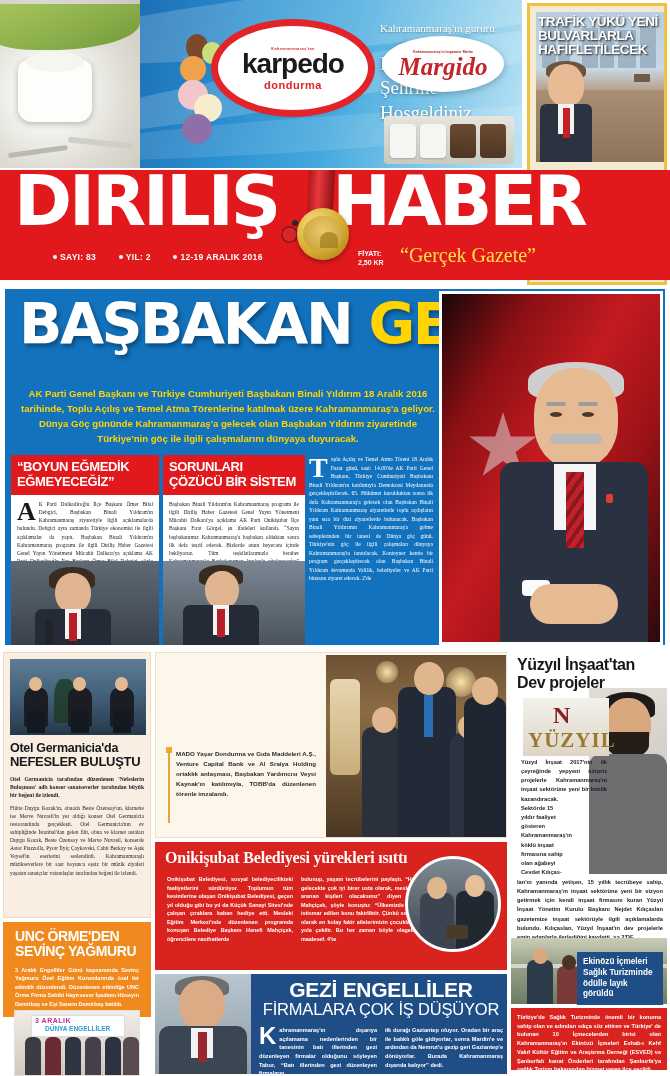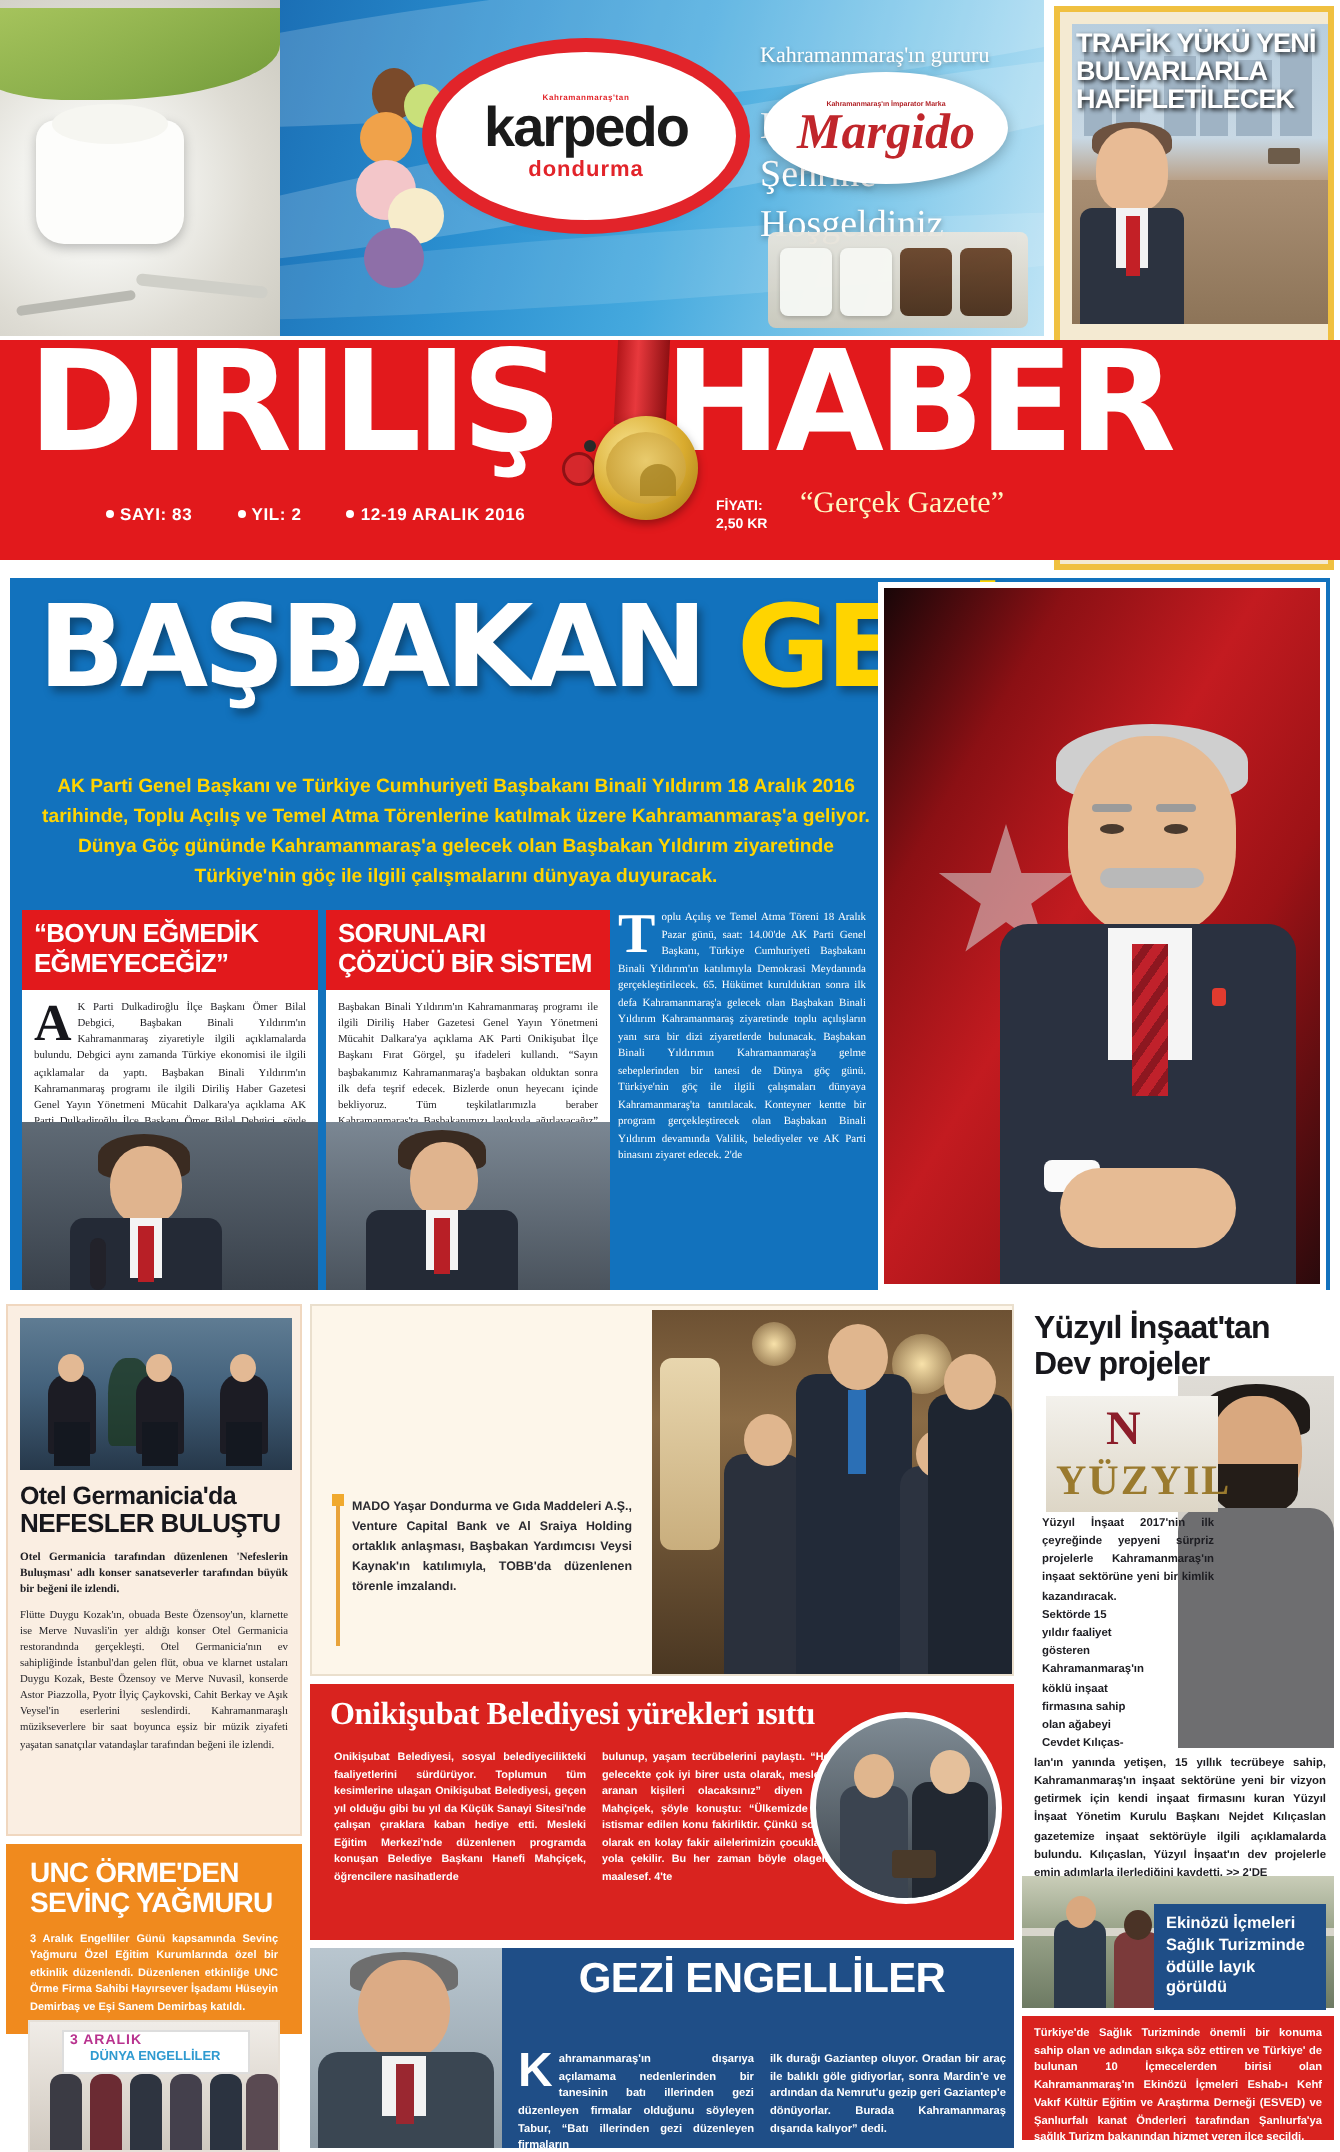--- a/index.html
+++ b/index.html
@@ -99,21 +99,21 @@
   .medal .inner{position:absolute; left:6px; top:8px; width:40px; height:36px; border-radius:50%;
     background:radial-gradient(circle at 50% 40%, #e9cb6d, #c4972a);}
   .medal .mosque{position:absolute; left:17px; top:16px; width:18px; height:16px; background:#a37f1f; border-radius:50% 50% 0 0; opacity:.75;}
   .dot-tassel{ position:absolute; left:281px; top:56px; width:17px; height:17px; border-radius:50%;
     background:#d6282c; box-shadow:inset 0 0 0 1.5px #8f1114;}
   .dot-tassel::after{content:""; position:absolute; left:11px; top:-6px; width:6px; height:6px; border-radius:50%; background:#2a2a2a;}
   .mast-meta{ position:absolute; left:18px; top:82px; font-size:8.5px; font-weight:bold; color:#fff; letter-spacing:.3px;margin-left:35px;}
   .mast-meta span{ margin-right:10px;}
   .bullet{display:inline-block; width:4px; height:4px; border-radius:50%; background:#fff; margin-right:3px; vertical-align:1.5px;}
   .price-box{ position:absolute; left:358px; top:80px; color:#fff; font-size:7px; font-weight:bold; line-height:1.25;}
-  .gercek{ position:absolute; left:400px; top:74px; color:#fef9c3; font-size:15px; font-family:"Liberation Serif", serif;}
+  .gercek{ position:absolute; left:400px; top:74px; color:#fde047; font-size:20px; font-family:"Liberation Serif", serif;}
 
   
   .mainblue{ position:absolute; left:4px; top:288px; width:662px; height:358px; background:#1272bd;
     border:1px solid #fff;}
   .big-head{ position:absolute; left:14px; top:8px; font-size:57px; font-weight:bold; line-height:.95;
     letter-spacing:-2.5px; font-family:"DejaVu Sans", sans-serif; white-space:nowrap;}
   .big-head .w-white{ color:#ffffff; text-shadow:2px 3px 4px rgba(0,0,0,.35);}
   .big-head .w-yellow{ color:#ffd400; text-shadow:2px 3px 4px rgba(0,0,0,.35);}
   .lead{ position:absolute; left:14px; top:98px; width:418px; color:#ffd400; font-size:9.6px;
     font-weight:bold; line-height:1.55; text-align:center;}
@@ -508,20 +508,21 @@
 
   <div class="gezi-box">
     <div class="gezi-photo">
       <div class="ghr"></div>
         <div class="gh"></div>
       <div class="gs"></div>
         <div class="gsh"></div>
         <div class="gt"></div>
     </div>
     <div class="gezi-h1">GEZİ ENGELLİLER</div>
+    <div class="gezi-h2">FİRMALARA ÇOK İŞ DÜŞÜYOR</div>
     <div class="gezi-c1"><span class="gezi-dc">K</span><span>ahramanmaraş'ın dışarıya açılamama nedenlerinden bir tanesinin batı illerinden gezi düzenleyen firmalar olduğunu söyleyen Tabur, “Batı illerinden gezi düzenleyen firmaların</span></div>
     <div class="gezi-c2">ilk durağı Gaziantep oluyor. Oradan bir araç ile balıklı göle gidiyorlar, sonra Mardin'e ve ardından da Nemrut'u gezip geri Gaziantep'e dönüyorlar. Burada Kahramanmaraş dışarıda kalıyor” dedi.</div>
   </div>
 
   <div class="yuz-box">
     <div class="yuz-h">
       <div>Yüzyıl İnşaat'tan</div>
       <div>Dev projeler</div>
     </div>
     <div class="yuz-photo">

